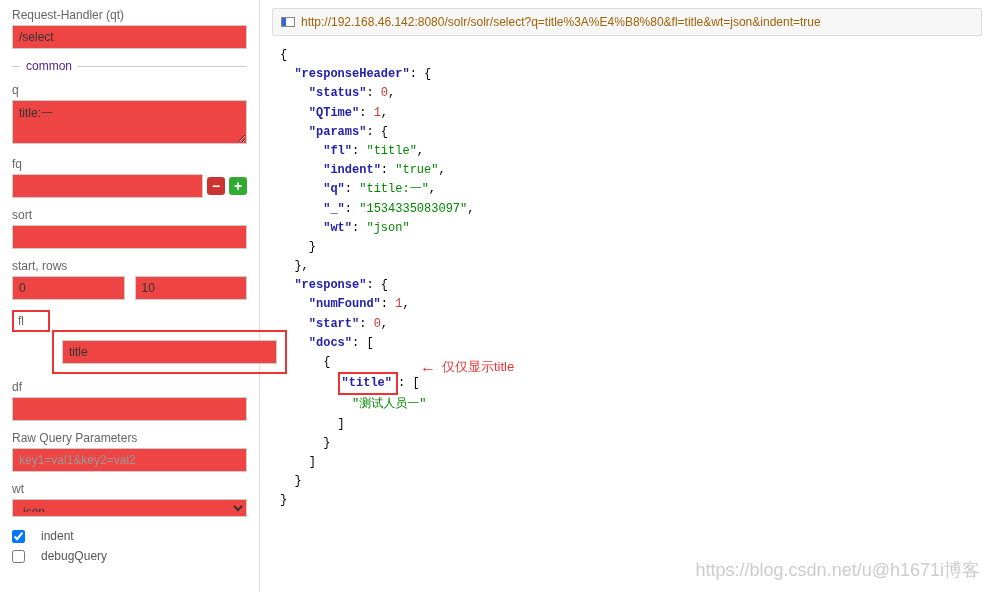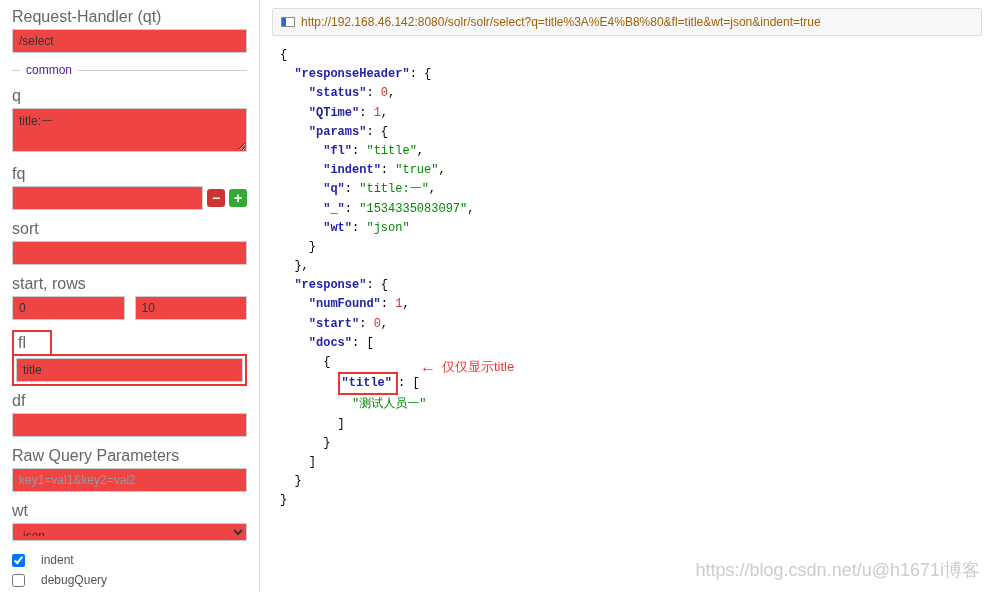--- a/index.html
+++ b/index.html
@@ -21,21 +21,21 @@
     }
     .main {
       flex: 1;
       padding: 8px 12px;
       position: relative;
     }
     .form-group { margin-bottom: 10px; position: relative; }
     .form-label {
       display: block;
       color: #666;
-      font-size: 16px;
+      font-size: 12px;
       margin-bottom: 3px;
     }
     .form-input, .form-textarea, .form-select {
       width: 100%;
       border: 1px solid #ccc;
       padding: 4px 6px;
       font-size: 12px;
       font-family: inherit;
       background: #ef4444;
       color: #333;
@@ -74,23 +74,24 @@
     .row-pair { display: flex; gap: 10px; }
     .row-pair .form-input { flex: 1; }
     .red-box-fl-label {
       border: 2px solid #e33;
       display: inline-block;
       padding: 2px 24px 2px 4px;
       margin-bottom: -2px;
     }
     .red-box-fl-input {
       border: 2px solid #e33;
-      padding: 2px;
+      padding: 8px;
       display: inline-block;
       width: 100%;
+      margin-left: 40px;
     }
     .red-box-fl-input .form-input { border: 1px solid #ccc; }
     .checkbox-row { display: flex; align-items: center; gap: 16px; margin-bottom: 6px; }
     .checkbox-row input { margin: 0; }
     .checkbox-row label { color: #555; font-size: 12px; }
     .url-bar {
       border: 1px solid #ddd;
       background: #f7f7f7;
       padding: 6px 8px;
       display: flex;

